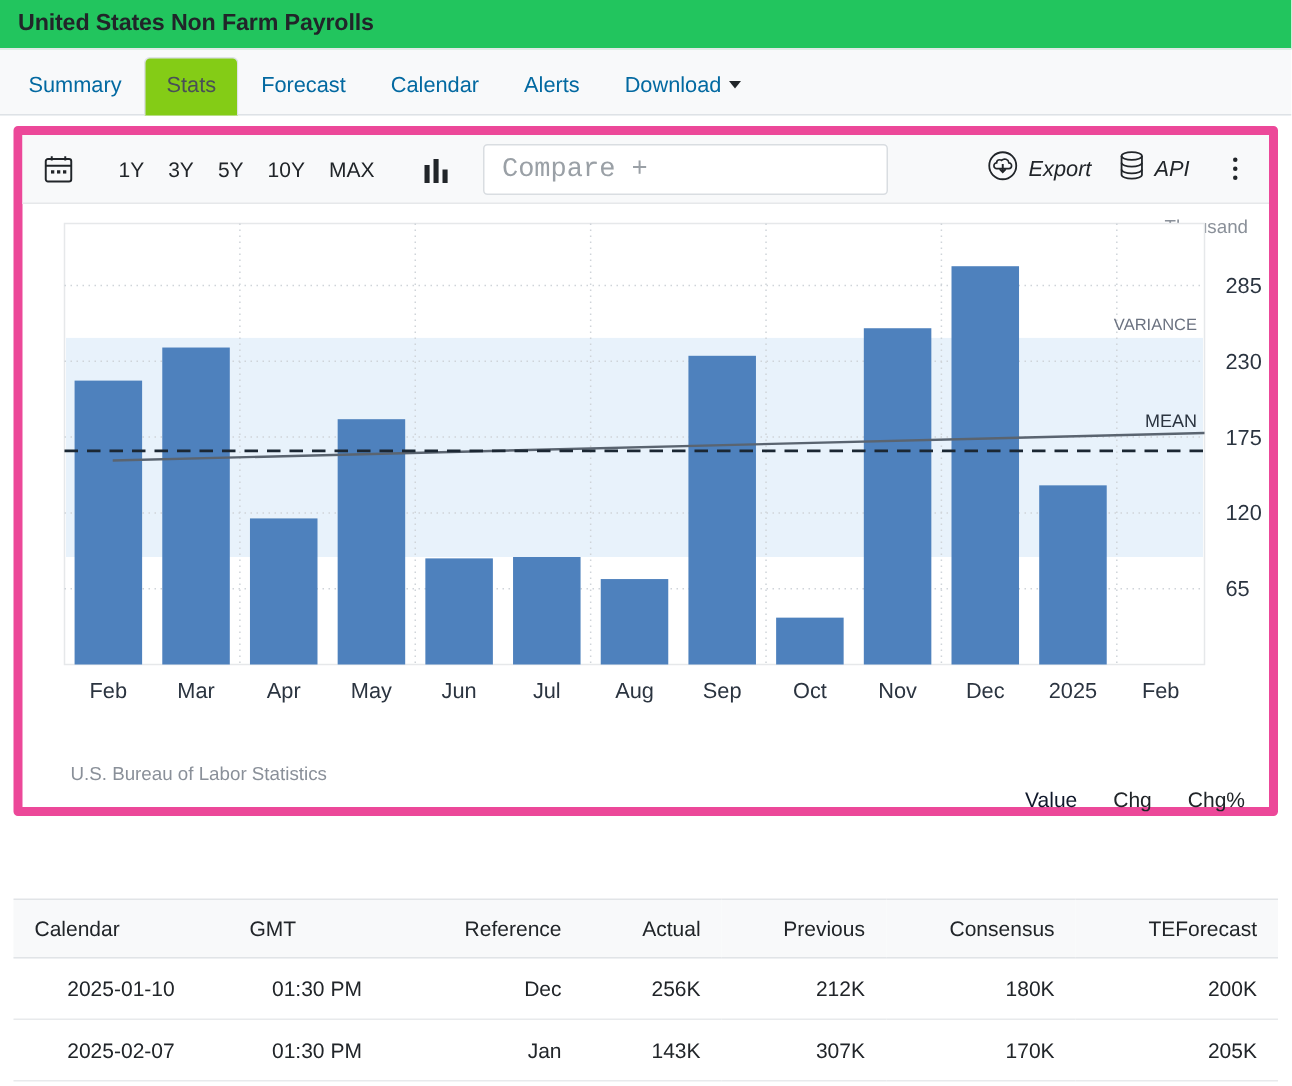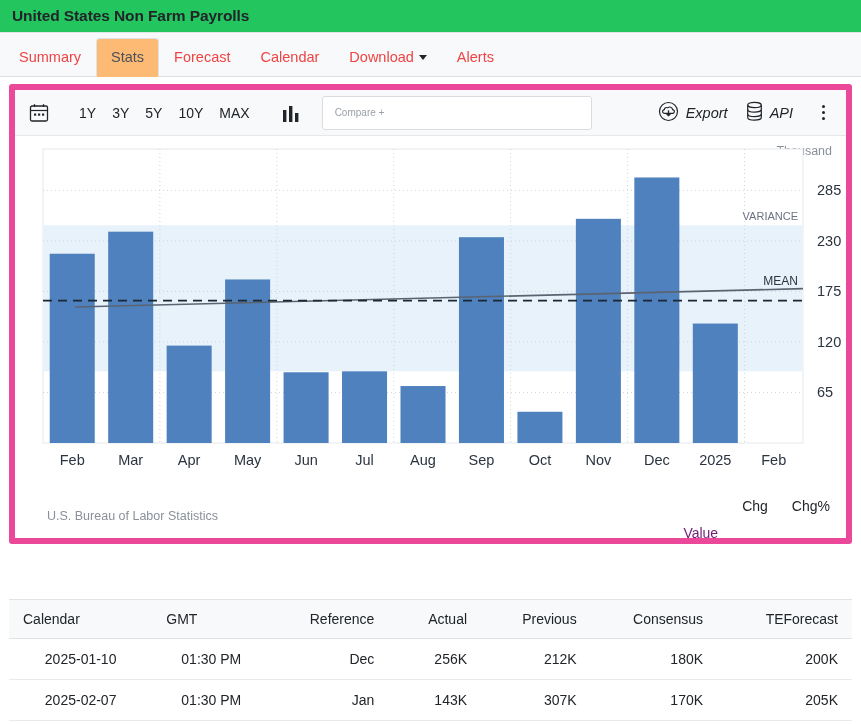--- a/index.html
+++ b/index.html
@@ -27,30 +27,30 @@
     height:44px;
     background:#f8f9fa;
     display:flex; align-items:flex-end;
     padding-left:4px;
     border-bottom:1px solid #dee2e6;
     position:relative;
   }
   .tab {
     font-size:14.5px;
     padding:9px 14px 10px 14px;
-    color:#ef4444;
+    color:#0369a1;
     cursor:pointer;
     border:1px solid transparent;
     border-bottom:none;
     margin-bottom:-1px;
     line-height:1.3;
     white-space:nowrap;
   }
   .tab.active {
-    background:#fdba74;
+    background:#84cc16;
     border-color:#dee2e6 #dee2e6 #ffffff;
     border-radius:4px 4px 0 0;
     color:#495057;
   }
   .tab .caret {
     display:inline-block;
     margin-left:5px;
     width:0;height:0;
     border-left:4.5px solid transparent;
     border-right:4.5px solid transparent;
@@ -88,21 +88,21 @@
     width:270px; height:34px;
     background:#fff;
     border:1px solid #d9dde1;
     border-radius:3px;
     display:flex; align-items:center;
     padding:0 10px;
     margin-left:8px;
   }
   .compare-box input {
     border:none; outline:none; width:100%;
-    font-size:10px; font-family:Liberation Sans, sans-serif; color:#6d28d9;
+    font-size:18px; font-family:Liberation Mono, monospace; color:#6d28d9;
     background:transparent;
   }
   .compare-box input::placeholder { color:#9aa0a6; }
   .toolbar-spacer { flex:1 1 auto; }
   .tb-action {
     display:flex; align-items:center; gap:7px;
     font-size:14.5px; color:#212529;
     padding:5px 9px; cursor:pointer; white-space:nowrap;font-style:italic;
   }
   .kebab {
@@ -118,21 +118,21 @@
     position:absolute; right:14px; top:8px;
     font-size:12.5px; color:#8a9099;
   }
   .chart-svg { position:absolute; left:0; top:0; }
 
   .series-tabs {
     position:absolute; right:16px; bottom:8px;
     display:flex; gap:24px; font-size:14px;
   }
   .series-tabs span { cursor:pointer; color:#212529; }
-  .series-tabs span.active { color:#701a75;margin-top:27px; }
+  .series-tabs span.active { color:#0f172a; }
   .source-note {
     position:absolute; left:32px; bottom:26px;
     font-size:12.5px; color:#8a9099;
   }
 
   
   .table-wrap { margin:0 9px; padding-top:55px; }
   table { width:100%; border-collapse:collapse; font-size:14px; }
   thead th {
     background:#f8f9fa;
@@ -168,24 +168,24 @@
   <div class="tab active">
     <span>Stats</span>
   </div>
   <div class="tab">
     <span>Forecast</span>
   </div>
   <div class="tab">
     <span>Calendar</span>
   </div>
   <div class="tab">
+    <span>Alerts</span>
+  </div>
+  <div class="tab">
     <span>Download</span><span class="caret"></span>
-  </div>
-  <div class="tab">
-    <span>Alerts</span>
   </div>
 </div>
 
 <div class="card">
 
   <div class="toolbar">
     <div class="cal-icon">
       <svg width="20" height="20" viewBox="0 0 20 20">
         <rect x="1.5" y="3" width="17" height="15" rx="1.5" fill="none" stroke="#212529" stroke-width="1.3"></rect>
         <line x1="1.5" y1="7.5" x2="18.5" y2="7.5" stroke="#212529" stroke-width="1.2"></line>

